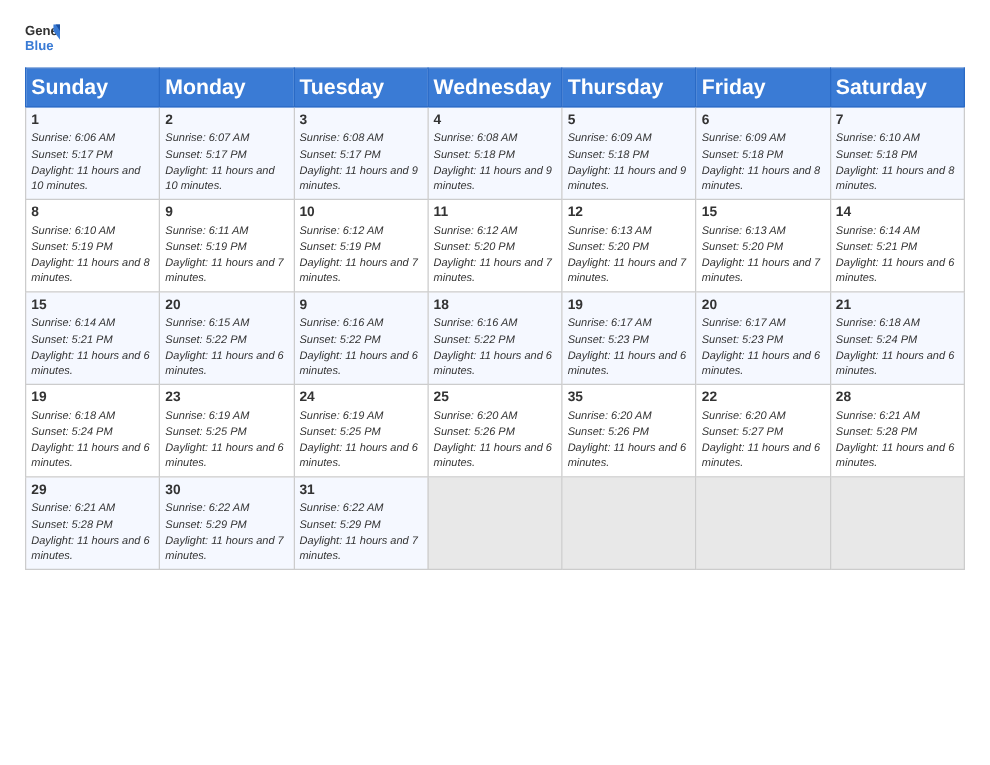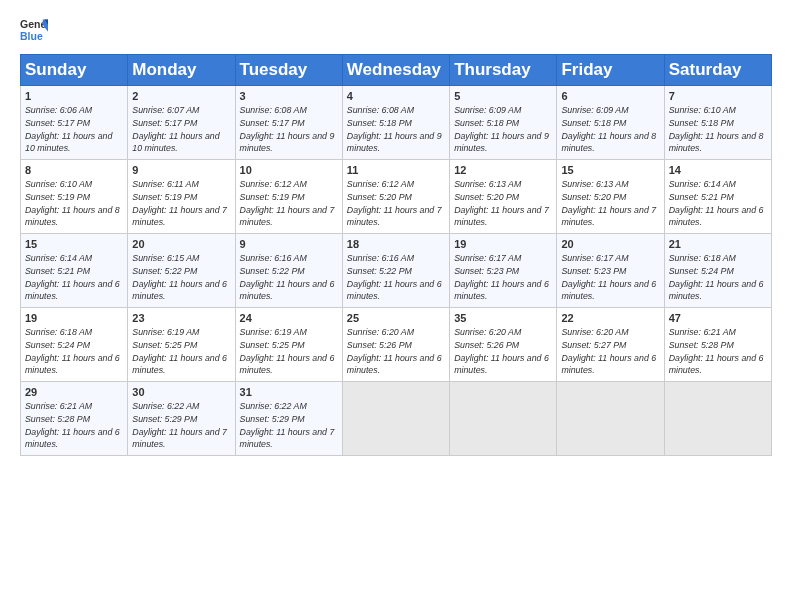--- a/index.html
+++ b/index.html
@@ -226,21 +226,21 @@
           </td>
           <td>
             <span class="day-num">35</span>
             <div class="day-info">Sunrise: 6:20 AM<br>Sunset: 5:26 PM<br>Daylight: 11 hours and 6 minutes.</div>
           </td>
           <td>
             <span class="day-num">22</span>
             <div class="day-info">Sunrise: 6:20 AM<br>Sunset: 5:27 PM<br>Daylight: 11 hours and 6 minutes.</div>
           </td>
           <td>
-            <span class="day-num">47</span>
+            <span class="day-num">28</span>
             <div class="day-info">Sunrise: 6:21 AM<br>Sunset: 5:28 PM<br>Daylight: 11 hours and 6 minutes.</div>
           </td>
         </tr>
         <tr>
           <td>
             <span class="day-num">29</span>
             <div class="day-info">Sunrise: 6:21 AM<br>Sunset: 5:28 PM<br>Daylight: 11 hours and 6 minutes.</div>
           </td>
           <td>
             <span class="day-num">30</span>

